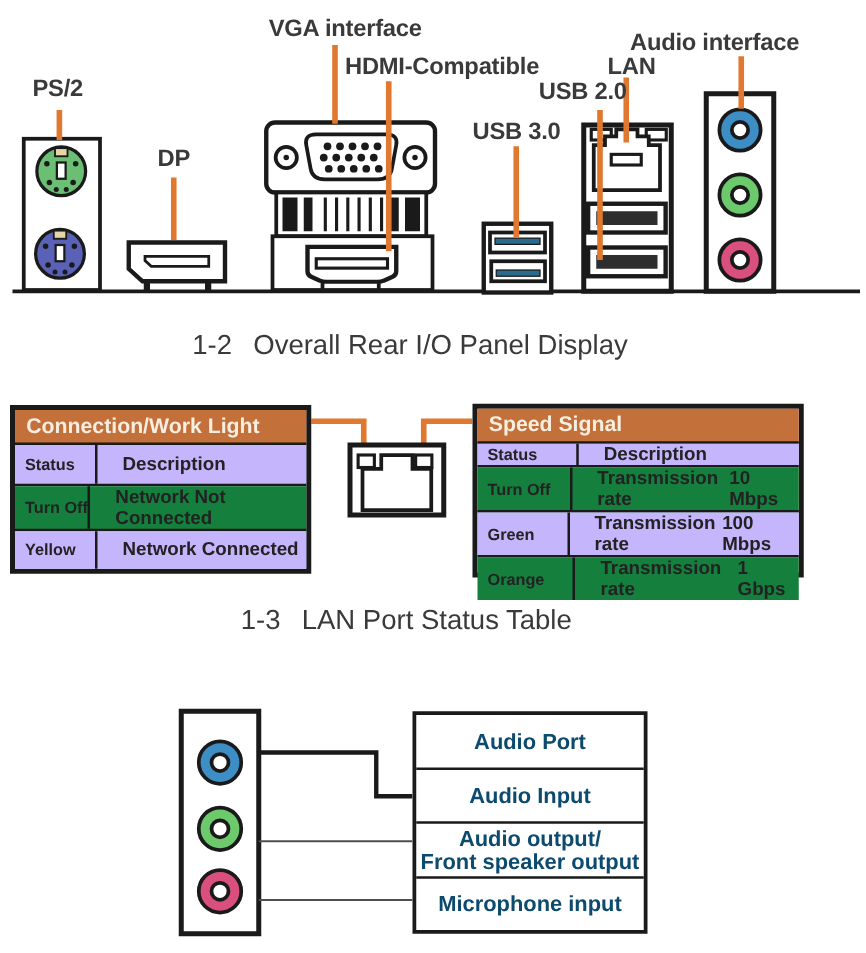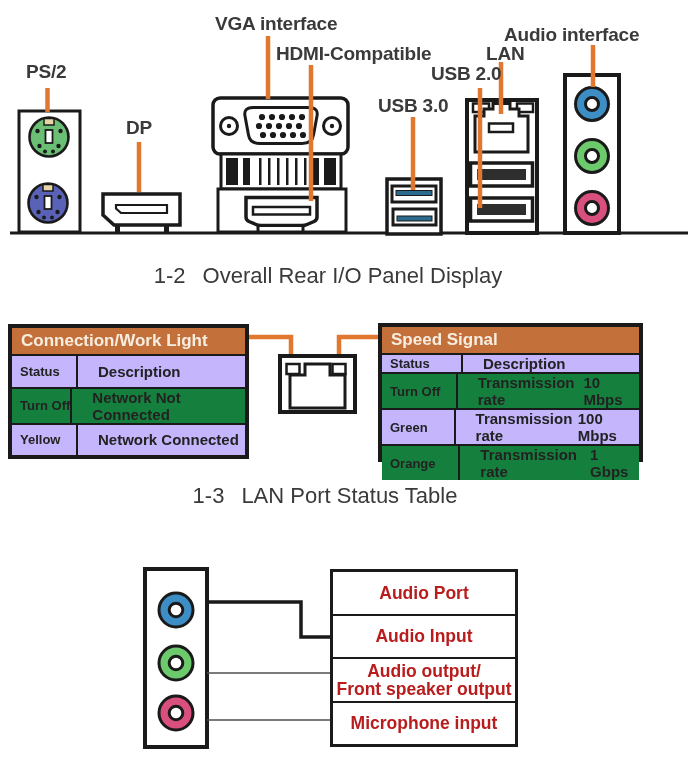--- a/index.html
+++ b/index.html
@@ -17,21 +17,21 @@
   .io-row{display:flex;flex:1;align-items:stretch;border-bottom:2px solid #1a1a1a;font-weight:700;color:#222;background:#15803d;}
   .io-row:last-child{border-bottom:none;}
   .io-row.alt{background:#c4b5fd;}
   .io-row .c1{display:flex;align-items:center;padding-left:8px;border-right:2px solid #1a1a1a;font-size:13px;}
   .io-row .c2{display:flex;align-items:center;padding-left:20px;font-size:15px;}
   .t-left .c1{width:56px;}
   .t-right .c1{width:71px;}
   .t-right .c2 .desc{display:inline-block;width:114px;}
   
   .audio-table{position:absolute;box-sizing:border-box;border:3px solid #1a1a1a;background:#fff;display:flex;flex-direction:column;}
-  .audio-row{flex:1;display:flex;flex-direction:column;justify-content:center;align-items:center;font-weight:700;font-size:17.5px;color:#b91c1c;text-align:right;}
+  .audio-row{flex:1;display:flex;flex-direction:column;justify-content:center;align-items:center;font-weight:700;font-size:17.5px;color:#0c4a6e;text-align:right;}
   .audio-row + .audio-row{border-top:2px solid #1a1a1a;}
   .audio-row span{display:block;line-height:18px;}
 </style>
 </head>
 <body>
 
 <div id="canvas">
 
   <svg class="abs" style="left:0;top:0;" width="693" height="248" viewBox="0 0 693 248">
 

